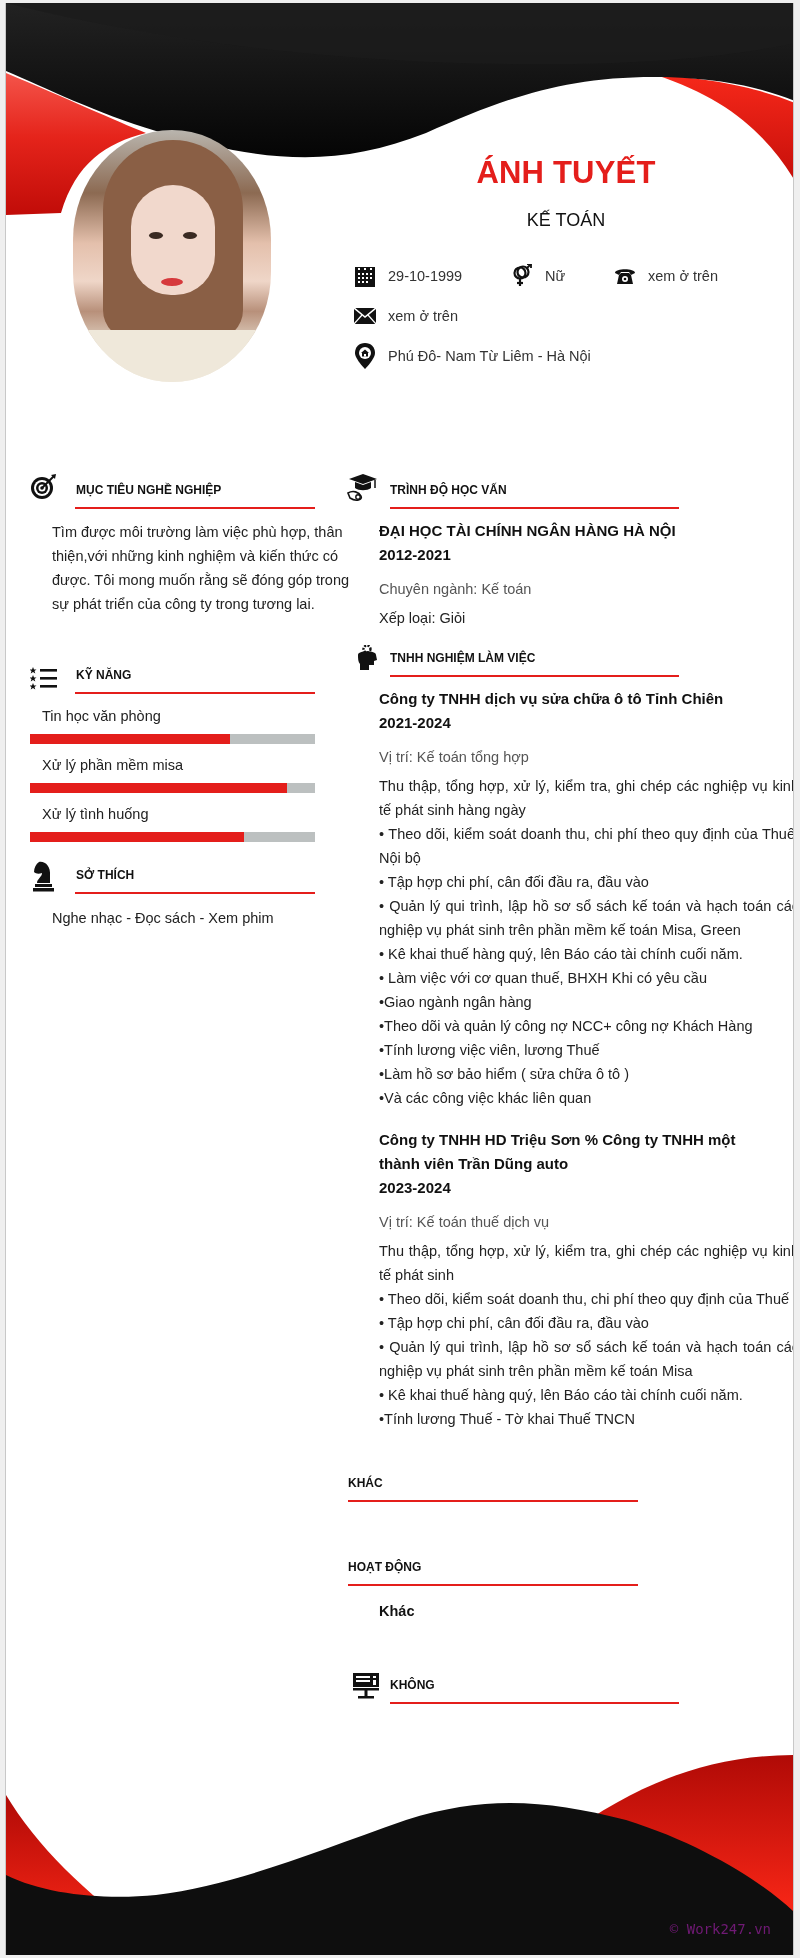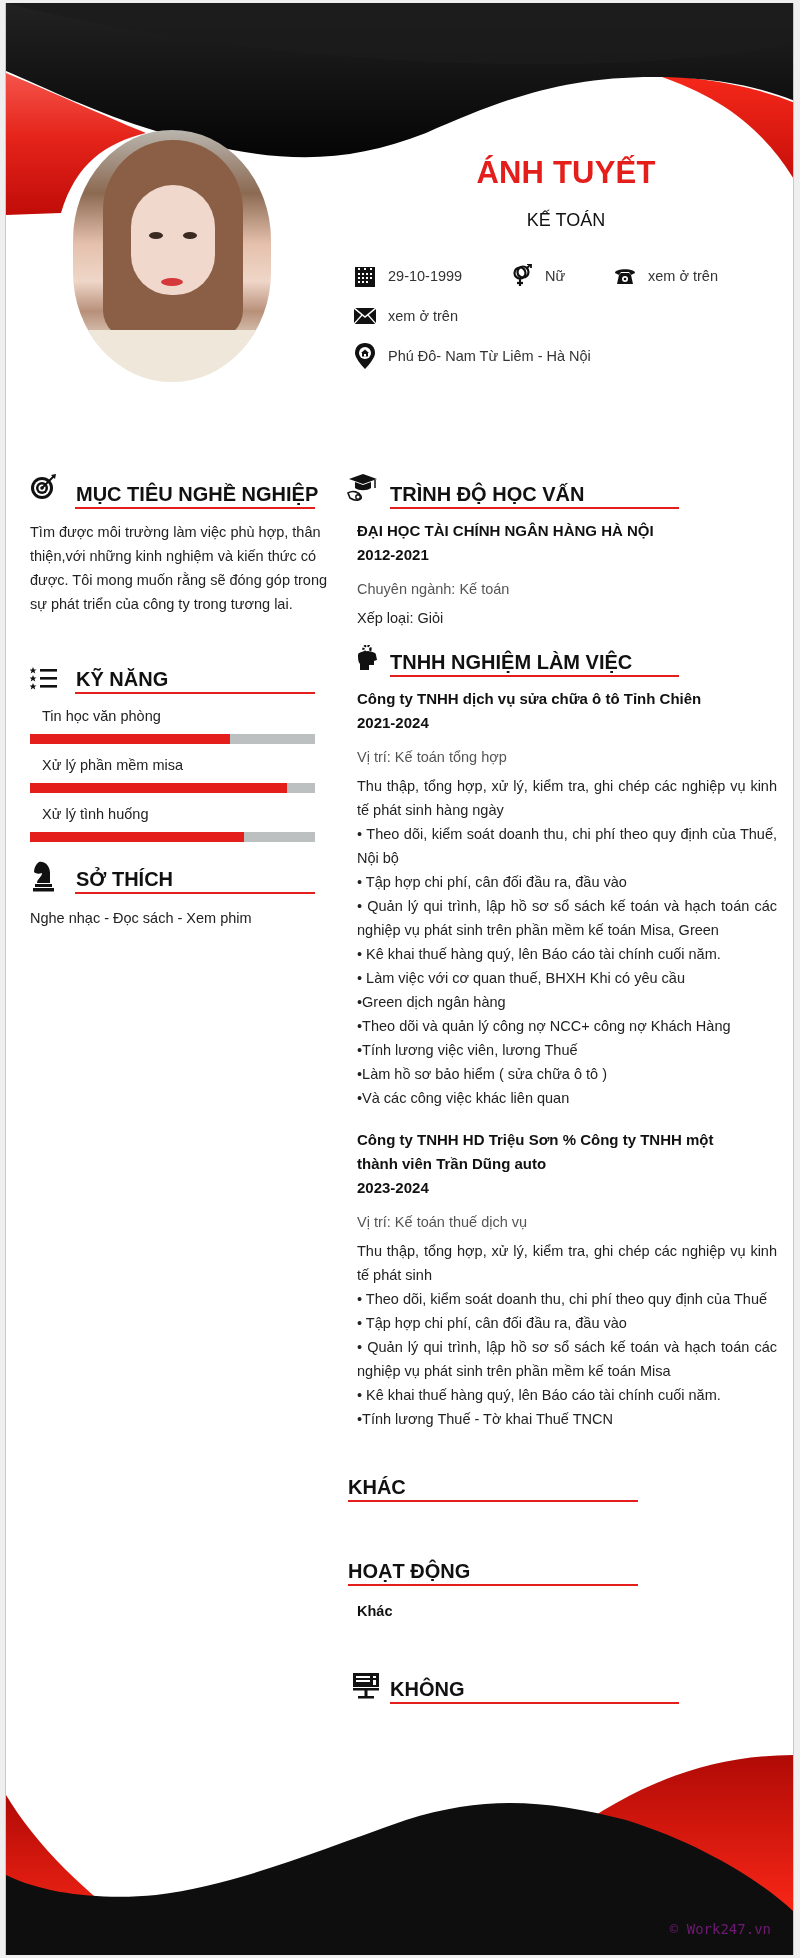--- a/index.html
+++ b/index.html
@@ -30,24 +30,24 @@
     position: absolute; left: 340px; width: 440px; top: 152px; text-align: center;
     color: #e41e1b; font-weight: bold; font-size: 31px; letter-spacing: 0.2px;
   }
   .role {
     position: absolute; left: 340px; width: 440px; top: 207px; text-align: center;
     font-size: 18px; color: #111;
   }
   .contact { position: absolute; display: flex; align-items: center; font-size: 14.5px; color: #333; }
   .contact .ic { width: 22px; height: 22px; margin-right: 12px; display:flex; align-items:center; justify-content:center; }
   .sec-icon { position: absolute; width: 28px; height: 28px; }
-  .sec-title { position: absolute; font-weight: bold; font-size: 20px; color: #111; }
+  .sec-title { position: absolute; font-weight: bold; font-size: 12px; color: #111; }
   .sec-line { position: absolute; height: 1.5px; background: #e41e1b; }
 
-  .text { position: absolute; font-size: 14.5px; line-height: 24px; color: #222; }
+  .text { position: absolute; font-size: 14.5px; line-height: 24px; color: #222; margin-left: 22px; }
   .muted { color: #555; }
   .justify { text-align: justify; }
   .bold { font-weight: bold; color: #111; }
 
   .skill-label { position: absolute; left: 36px; font-size: 14.5px; color: #222; }
   .skill-bar { position: absolute; left: 24px; width: 285px; height: 10px; background: #bcc0c0; }
   .skill-fill { height: 100%; background: #e41e1b; }
 
   .footer-brand {
     position: absolute; right: 22px; bottom: 18px; color: #701a75;
@@ -249,21 +249,21 @@
   <div class="text bold" style="left:351px; top:684px; width:420px; font-size:15px;">Công ty TNHH dịch vụ sửa chữa ô tô Tỉnh Chiên</div>
   <div class="text bold" style="left:351px; top:708px; width:420px; font-size:15px;">2021-2024</div>
   <div class="text muted" style="left:351px; top:742px; width:420px;">Vị trí: Kế toán tổng hợp</div>
   <div class="text justify" style="left:351px; top:771px; width:420px;">
     <div>Thu thập, tổng hợp, xử lý, kiểm tra, ghi chép các nghiệp vụ kinh tế phát sinh hàng ngày</div>
     <div>• Theo dõi, kiểm soát doanh thu, chi phí theo quy định của Thuế, Nội bộ</div>
     <div>• Tập hợp chi phí, cân đối đầu ra, đầu vào</div>
     <div>• Quản lý qui trình, lập hồ sơ sổ sách kế toán và hạch toán các nghiệp vụ phát sinh trên phần mềm kế toán Misa, Green</div>
     <div>• Kê khai thuế hàng quý, lên Báo cáo tài chính cuối năm.</div>
     <div>• Làm việc với cơ quan thuế, BHXH Khi có yêu cầu</div>
-    <div>•Green dịch ngân hàng</div>
+    <div>•Giao ngành ngân hàng</div>
     <div>•Theo dõi và quản lý công nợ NCC+ công nợ Khách Hàng</div>
     <div>•Tính lương việc viên, lương Thuế</div>
     <div>•Làm hồ sơ bảo hiểm ( sửa chữa ô tô )</div>
     <div>•Và các công việc khác liên quan</div>
   </div>
 
   <div class="text bold" style="left:351px; top:1125px; width:400px; font-size:15px;">Công ty TNHH HD Triệu Sơn % Công ty TNHH  một thành viên Trần Dũng auto</div>
   <div class="text bold" style="left:351px; top:1173px; width:420px; font-size:15px;">2023-2024</div>
   <div class="text muted" style="left:351px; top:1207px; width:420px;">Vị trí: Kế toán thuế dịch vụ</div>
   <div class="text justify" style="left:351px; top:1236px; width:420px;">

